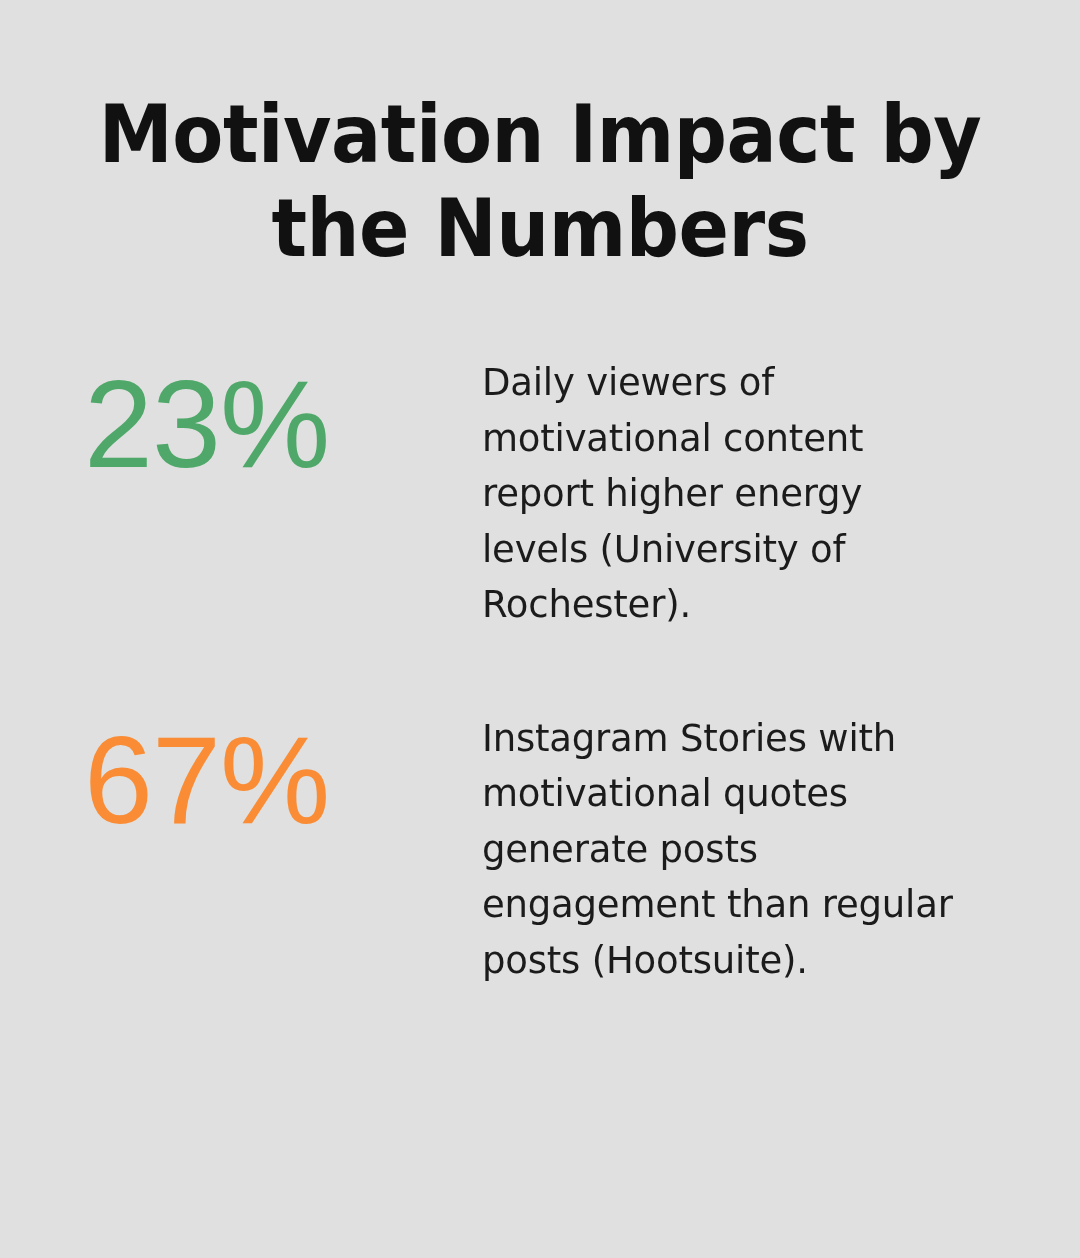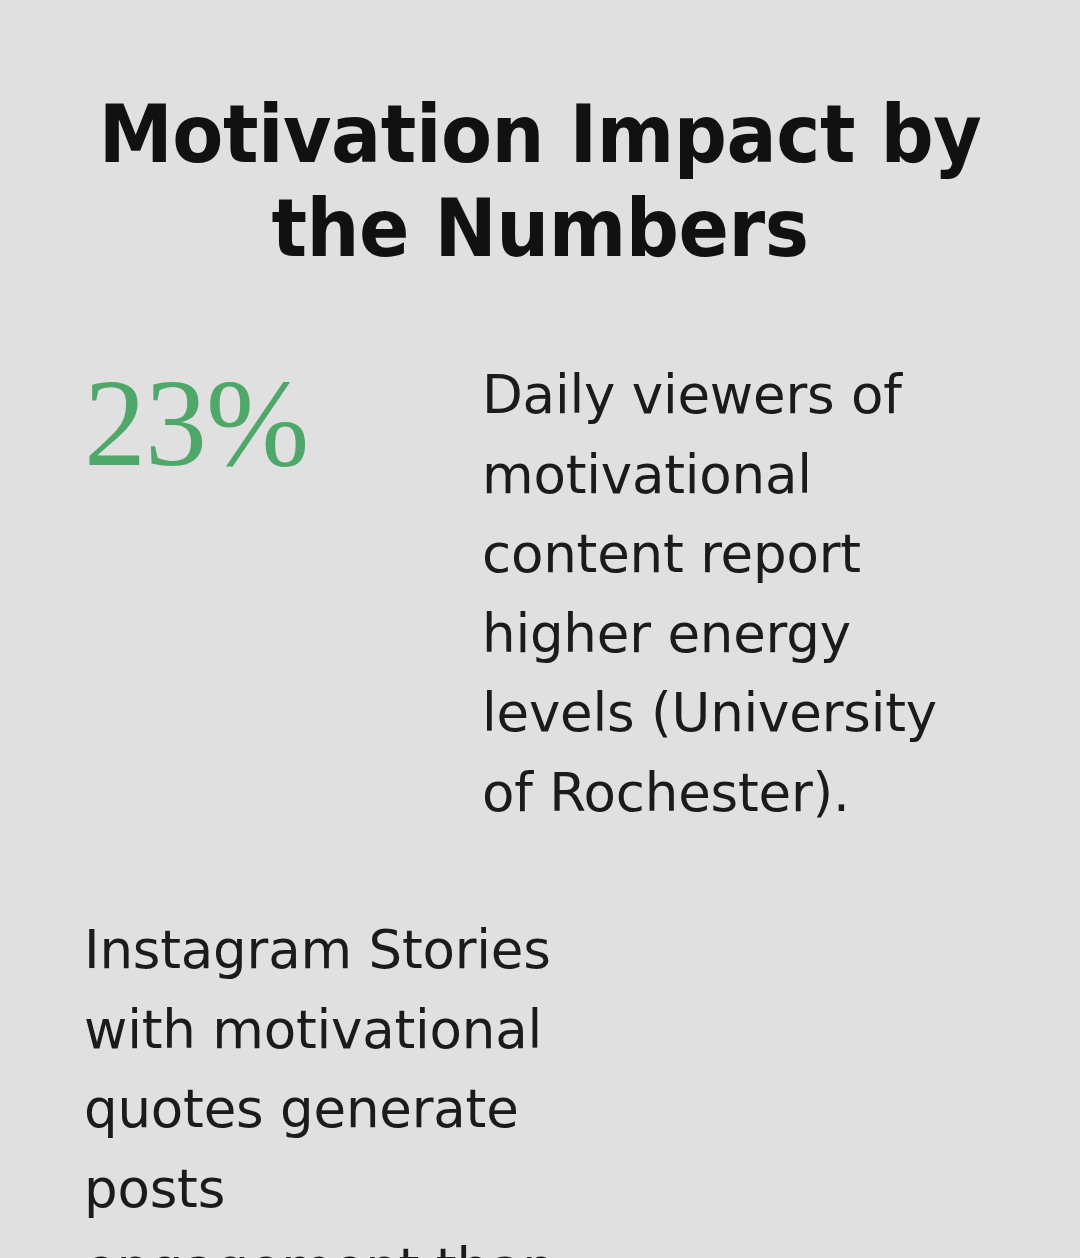--- a/index.html
+++ b/index.html
@@ -61,35 +61,35 @@
     padding-right: 58px;
     box-sizing: border-box;
   }
   .stat-row + .stat-row {
     margin-top: 78px;
   }
 
   .stat-figure {
     flex: 0 0 auto;
     width: 398px;
-    font-family: Liberation Serif, serif;
+    font-family: Liberation Sans, sans-serif;
     font-size: 124px;
     font-weight: 400;
     line-height: 1.02;
     letter-spacing: -1px;
     white-space: nowrap;
     margin-top: 6px;
   }
   .stat-figure.green  { color: #4fa869; }
   .stat-figure.orange { color: #fa8c35; }
 
   .stat-desc {
     flex: 1 1 auto;
     font-family: "DejaVu Sans", "Liberation Sans", sans-serif;
-    font-size: 53px;
+    font-size: 37px;
     font-weight: 400;
     line-height: 1.50;
     color: #1b1b1b;
     letter-spacing: -0.2px;
     max-width: 490px;
   }
 </style>
 </head>
 <body>
 
@@ -100,17 +100,18 @@
   </div>
 
   <div class="stats">
 
     <div class="stat-row">
       <div class="stat-figure green">23%</div>
       <div class="stat-desc">Daily viewers of motivational content report higher energy levels (University of Rochester).</div>
     </div>
 
     <div class="stat-row">
+      <div class="stat-figure orange">67%</div>
       <div class="stat-desc">Instagram Stories with motivational quotes generate posts engagement than regular posts (Hootsuite).</div>
     </div>
 
   </div>
 </div>
 
 </body></html>

